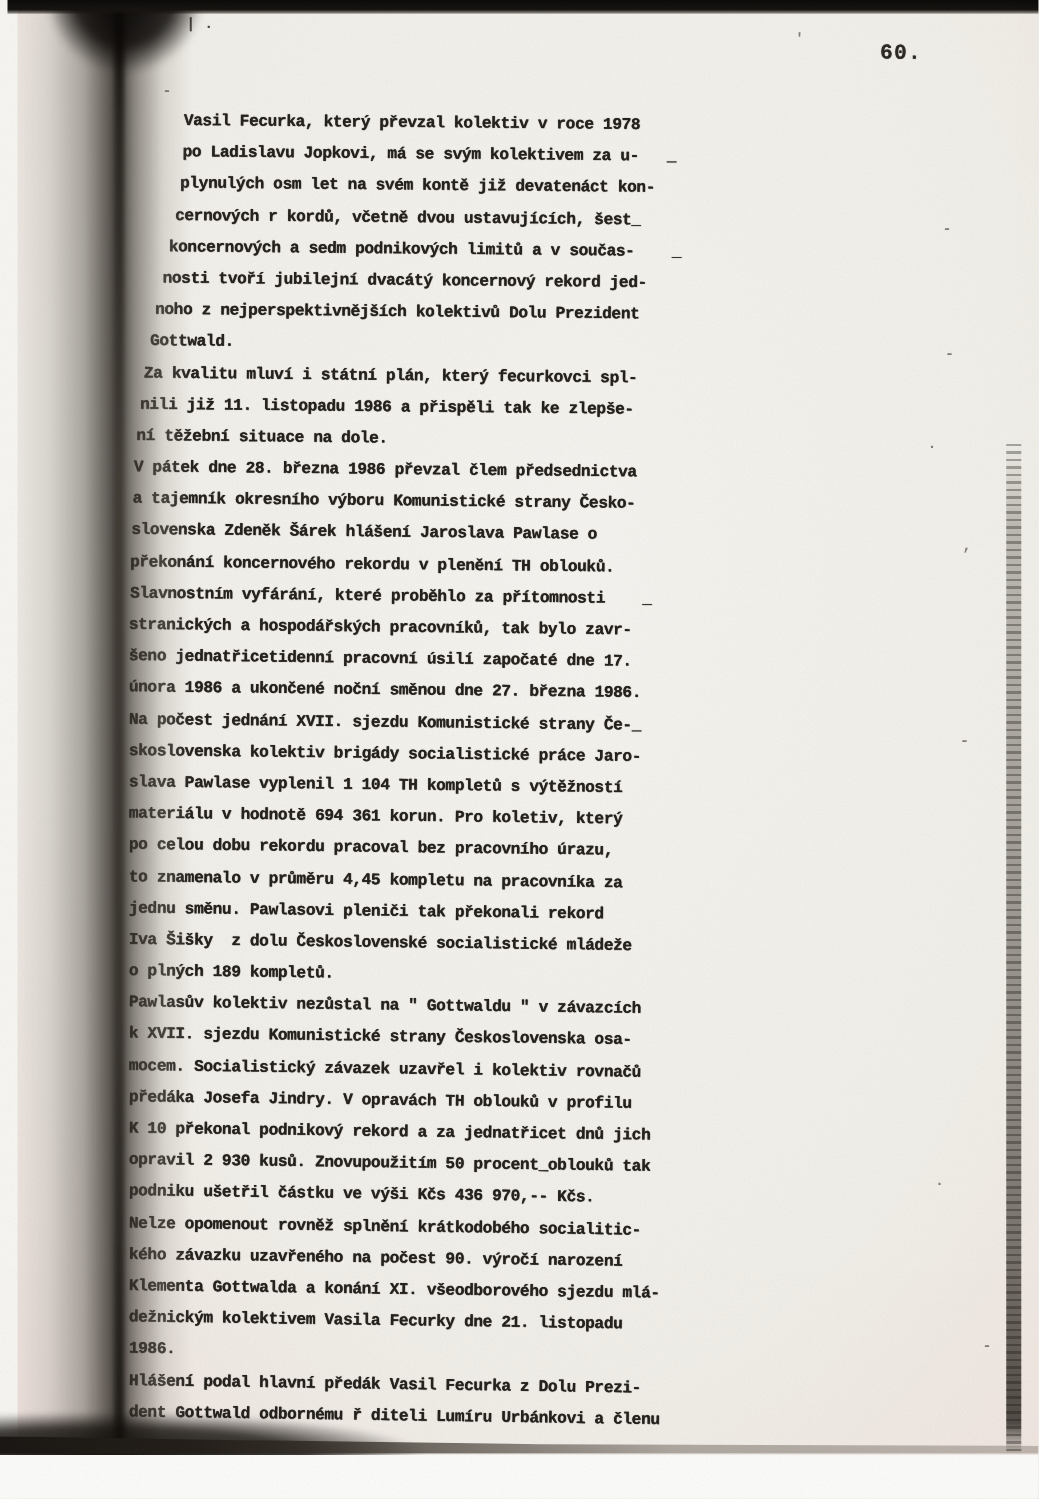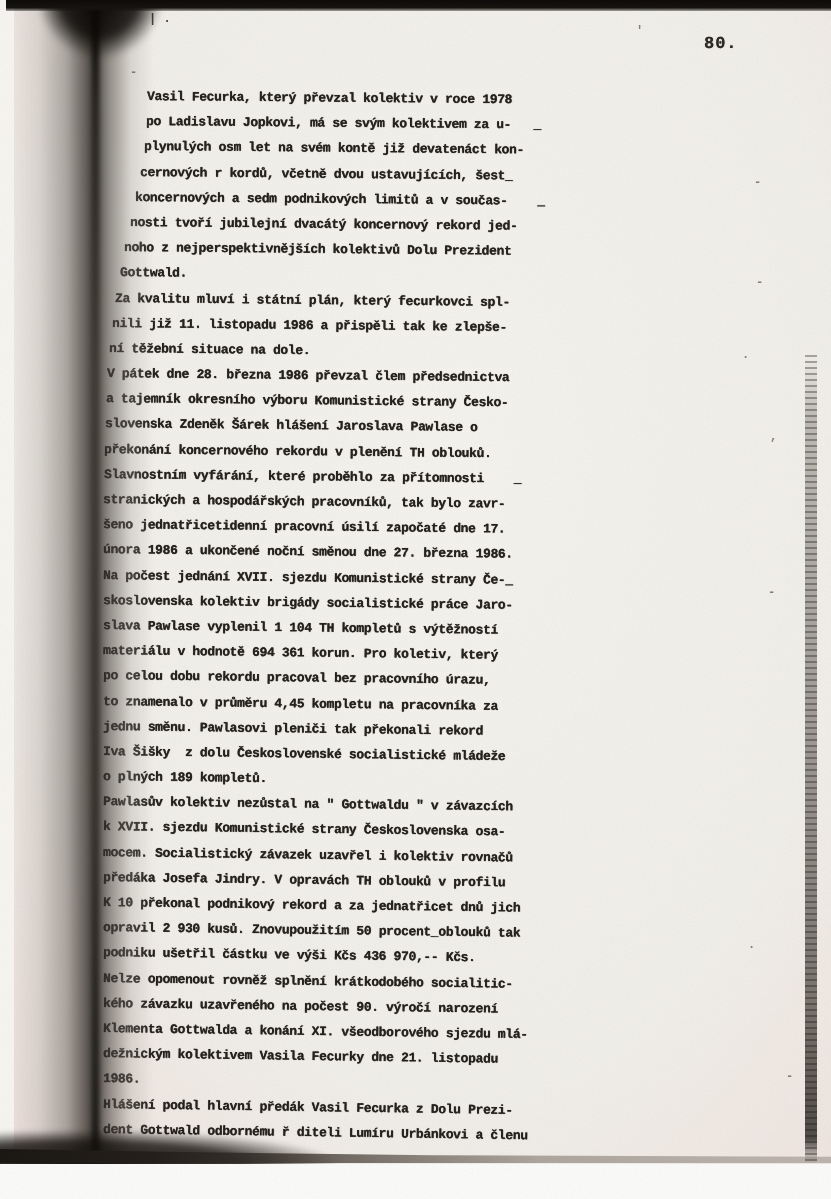--- a/index.html
+++ b/index.html
@@ -136,21 +136,21 @@
       <div class="line" style="margin-left: 103px; transform: rotate(0.79deg);">podniku ušetřil částku ve výši Kčs 436 970,-- Kčs.</div>
       <div class="line" style="margin-left: 103px; transform: rotate(0.8deg);">Nelze opomenout rovněž splnění krátkodobého socialitic-</div>
       <div class="line" style="margin-left: 103px; transform: rotate(0.81deg);">kého závazku uzavřeného na počest 90. výročí narození</div>
       <div class="line" style="margin-left: 103px; transform: rotate(0.82deg);">Klementa Gottwalda a konání XI. všeodborového sjezdu mlá-</div>
       <div class="line" style="margin-left: 103px; transform: rotate(0.82deg);">dežnickým kolektivem Vasila Fecurky dne 21. listopadu</div>
       <div class="line" style="margin-left: 103px; transform: rotate(0.83deg);">1986.</div>
       <div class="line" style="margin-left: 103px; transform: rotate(0.84deg);">Hlášení podal hlavní předák Vasil Fecurka z Dolu Prezi-</div>
       <div class="line" style="margin-left: 103px; transform: rotate(0.85deg);">dent Gottwald odbornému ř diteli Lumíru Urbánkovi a členu</div>
     </div>
 
-  <div class="page-number">80.</div>
+  <div class="page-number">60.</div>
 
   <div class="corner-mark">| .</div>
 
   <div class="gutter"></div>
   <div class="gutter-core"></div>
   <div class="gutter-top"></div>
   <div class="left-strip"></div>
   <div class="top-bar"></div>
   <div class="bottom-wedge"></div>
   <div class="bottom-line"></div>

